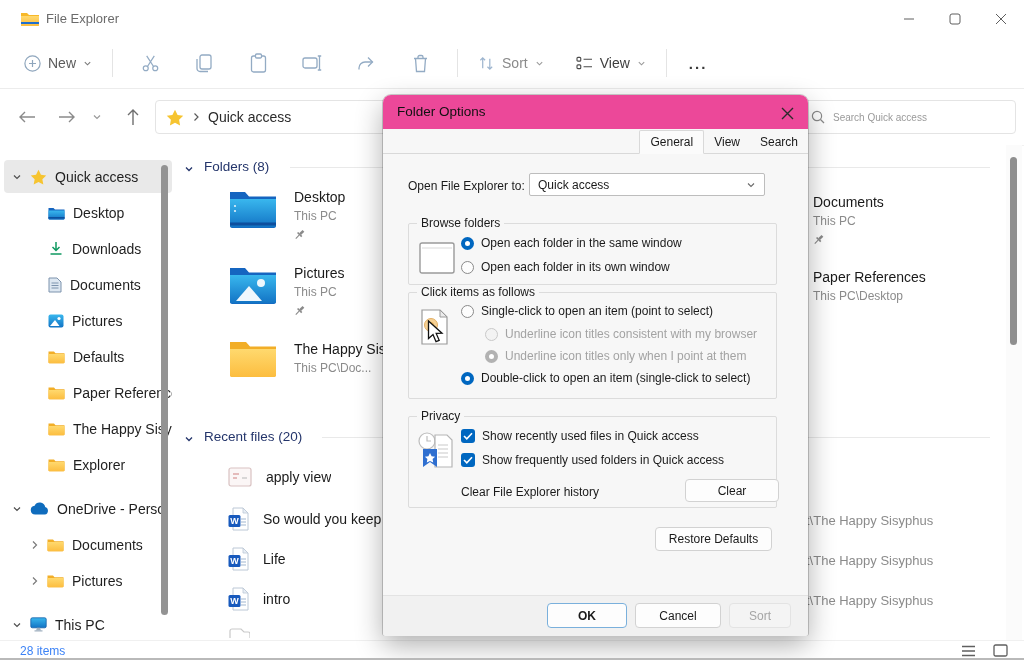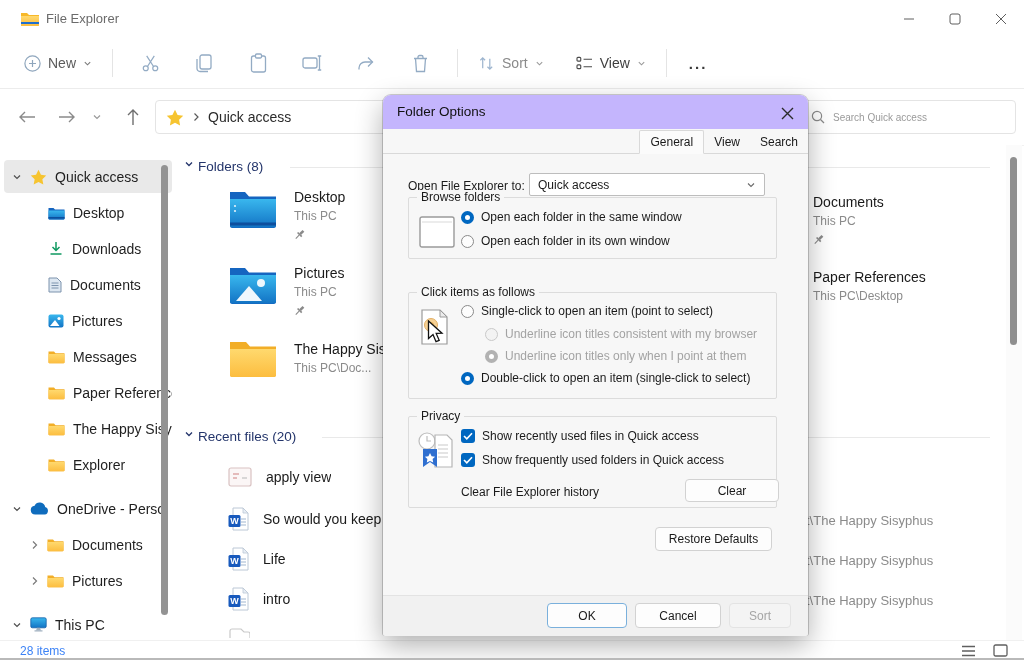--- a/index.html
+++ b/index.html
@@ -40,57 +40,57 @@
   .si.sel{background:#e9e9e9;width:160px;}
   .ind-root{padding-left:8px;}
   .ind-child{padding-left:44px;}
   .ind-sub{padding-left:26px;}
   .sb-thumb{position:absolute;left:161px;top:20px;width:7px;height:450px;background:#939393;border-radius:4px;}
   .statusbar{position:absolute;left:0;top:640px;width:1024px;height:20px;background:#fff;border-top:1px solid #f0f0f0;}
   .status-text{position:absolute;left:20px;top:3px;font-size:12px;color:#3b82f6;}
 
   
   .content{position:absolute;left:172px;top:145px;width:834px;height:495px;background:#fff;}
-  .sec-head{position:absolute;display:flex;align-items:flex-start;gap:4px;color:#24356b;font-size:13.5px;}
+  .sec-head{position:absolute;display:flex;align-items:flex-end;gap:10px;color:#24356b;font-size:13.5px;}
   .sec-rule{height:1px;background:#e9e9e9;}
   .tile{position:absolute;display:flex;gap:16px;}
   .tile-name{font-size:14px;color:#1a1a1a;margin-top:2px;}
   .tile-path{font-size:12px;color:#8b8b8b;margin-top:4px;}
   .tile .pin{margin-top:6px;}
   .rrow{position:absolute;display:flex;align-items:center;gap:14px;left:56px;width:330px;}
   .rrow .rname{font-size:14px;color:#1a1a1a;white-space:nowrap;overflow:hidden;}
   .rpath{position:absolute;left:634px;font-size:13px;color:#8b8b8b;white-space:nowrap;}
   .main-scroll-track{position:absolute;left:1006px;top:145px;width:16px;height:495px;background:#fbfbfb;}
   .main-scroll-thumb{position:absolute;left:1010px;top:157px;width:7px;height:188px;background:#8f8f8f;border-radius:4px;}
 
   
   .dialog{position:absolute;left:383px;top:95px;width:425px;height:540px;background:#f7f7f7;border-radius:8px 8px 2px 2px;
           box-shadow:0 10px 28px rgba(0,0,0,.32),0 0 0 1px rgba(0,0,0,.18);z-index:10;font-size:12px;}
-  .dlg-title{position:absolute;left:0;top:0;width:100%;height:34px;background:#c4b5fd;border-radius:8px 8px 0 0;}
+  .dlg-title{position:absolute;left:0;top:0;width:100%;height:34px;background:#ec4899;border-radius:8px 8px 0 0;}
   .dlg-title-text{position:absolute;left:14px;top:9px;font-size:13.5px;color:#111;}
   .dlg-close{position:absolute;right:10px;top:7px;width:22px;height:22px;display:flex;align-items:center;justify-content:center;}
   .tabs{position:absolute;left:0;top:36px;width:100%;height:23px;display:flex;align-items:flex-end;padding-left:12px;box-sizing:border-box;border-bottom:1px solid #d9d9d9;justify-content:flex-end;}
   .tab{padding:4px 10px;color:#1a1a1a;}
   .tab.active{background:#fbfbfb;border:1px solid #d9d9d9;border-bottom:1px solid #fbfbfb;margin-bottom:-1px;border-radius:2px 2px 0 0;}
   .dlg-label{position:absolute;color:#1a1a1a;}
   .dropdown{position:absolute;left:146px;top:78px;width:236px;height:23px;background:#fff;border:1px solid #bdbdbd;border-radius:2px;
             display:flex;align-items:center;justify-content:space-between;padding:0 8px;box-sizing:border-box;}
   .group{position:absolute;left:25px;width:367px;border:1px solid #dcdcdc;border-radius:2px;}
   .group-label{position:absolute;top:-8px;left:8px;background:#f7f7f7;padding:0 4px;font-size:12px;color:#1a1a1a;}
   .opt{position:absolute;display:flex;align-items:center;gap:7px;}
   .radio{width:13px;height:13px;border-radius:50%;box-sizing:border-box;background:#fff;flex:none;}
   .radio.on{border:4px solid #0067c0;}
   .radio.off{border:1px solid #8a8a8a;background:#fdfdfd;}
   .radio.dis{border:1px solid #c9c9c9;background:#f3f3f3;}
   .radio.dis-on{border:4px solid #b2b2b2;}
   .cbx{width:14px;height:14px;border-radius:3px;background:#0067c0;display:flex;align-items:center;justify-content:center;flex:none;}
   .dis-text{color:#a3a3a3;}
   .btn{background:#fdfdfd;border:1px solid #d2d2d2;border-radius:4px;color:#1a1a1a;font-size:12px;
        display:flex;align-items:center;justify-content:center;position:absolute;box-sizing:border-box;}
-  .btn.ok{border-color:#7ab0dc;}
+  .btn.ok{border-color:#7ab0dc;font-weight:bold;}
   .btn.disabled{color:#a5a5a5;background:#f4f4f4;border-color:#e3e3e3;}
   .dlg-footer{position:absolute;left:0;top:500px;width:100%;height:40px;background:#f1f1f1;border-top:1px solid #e3e3e3;border-radius:0 0 2px 2px;}
 
   .cursor{position:absolute;left:427px;top:320px;z-index:30;}
 </style>
 </head>
 <body>
 
 <div class="app">
   <svg width="0" height="0" style="position:absolute">
@@ -291,21 +291,21 @@
       </svg>
       <span class="lbl">Pictures</span>
 
     </div>
 
     <div class="si ind-child" style="top:195px">
       <svg width="17" height="14" viewBox="0 0 17 14">
         <path d="M0.5 1.5 h5.5 l1.5 1.8 h9 v9 a1 1 0 0 1 -1 1 h-14 a1 1 0 0 1 -1 -1 z" fill="#f2ae27"></path>
         <path d="M0.5 4 h16 v8.3 a1 1 0 0 1 -1 1 h-14 a1 1 0 0 1 -1 -1 z" fill="url(#gy)"></path>
       </svg>
-      <span class="lbl">Messages</span>
+      <span class="lbl">Defaults</span>
     </div>
 
     <div class="si ind-child" style="top:231px">
       <svg width="17" height="14" viewBox="0 0 17 14">
         <path d="M0.5 1.5 h5.5 l1.5 1.8 h9 v9 a1 1 0 0 1 -1 1 h-14 a1 1 0 0 1 -1 -1 z" fill="#f2ae27"></path>
         <path d="M0.5 4 h16 v8.3 a1 1 0 0 1 -1 1 h-14 a1 1 0 0 1 -1 -1 z" fill="url(#gy)"></path>
       </svg>
       <span class="lbl">Paper References</span>
     </div>
 
@@ -545,21 +545,21 @@
     </div>
 
     <span class="dlg-label" style="left:25px;top:84px">Open File Explorer to:</span>
     <div class="dropdown">
       <span>Quick access</span>
       <svg width="10" height="10" viewBox="0 0 10 10">
           <path d="M2 3.5 L5 6.5 L8 3.5" fill="none" stroke="#6a6a6a" stroke-width="1.1"></path>
         </svg>
     </div>
 
-    <div class="group" style="top:102px;height:60px">
+    <div class="group" style="top:128px;height:60px">
       <span class="group-label">Browse folders</span>
       <svg class="abs" style="left:10px;top:18px" width="36" height="32" viewBox="0 0 36 32">
         <rect x="1" y="1" width="34" height="30" rx="2" fill="#fff" stroke="#9a9a9a" stroke-width="1.4"></rect>
         <path d="M3 6 h30" stroke="#d9d9d9" stroke-width="1"></path>
       </svg>
       <div class="opt" style="left:52px;top:12px">
         <span class="radio on"></span>
         <span>Open each folder in the same window</span>
       </div>
       <div class="opt" style="left:52px;top:36px">

